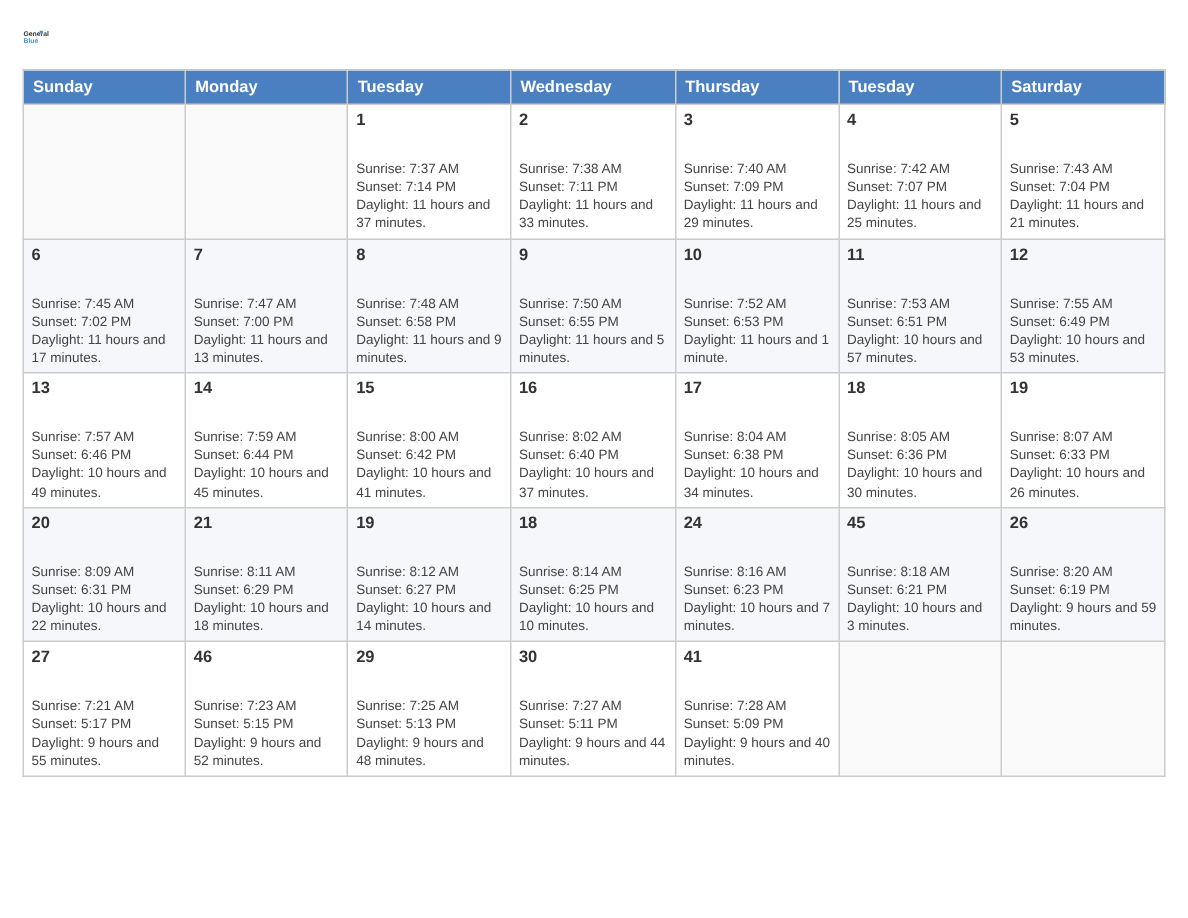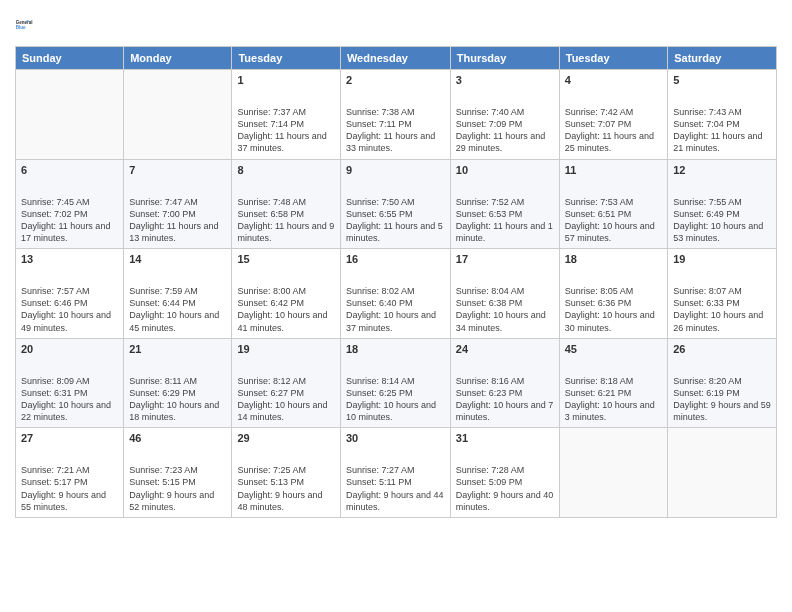--- a/index.html
+++ b/index.html
@@ -244,21 +244,21 @@
           </td>
           <td>
             <div class="day-number">29</div>
             <div class="day-info">Sunrise: 7:25 AM<br>Sunset: 5:13 PM<br>Daylight: 9 hours and 48 minutes.</div>
           </td>
           <td>
             <div class="day-number">30</div>
             <div class="day-info">Sunrise: 7:27 AM<br>Sunset: 5:11 PM<br>Daylight: 9 hours and 44 minutes.</div>
           </td>
           <td>
-            <div class="day-number">31</div>
+            <div class="day-number">41</div>
             <div class="day-info">Sunrise: 7:28 AM<br>Sunset: 5:09 PM<br>Daylight: 9 hours and 40 minutes.</div>
           </td>
           <td class="empty-cell"></td>
           <td class="empty-cell"></td>
         </tr>
       </tbody>
   </table>
 </div>
 
 </body></html>

